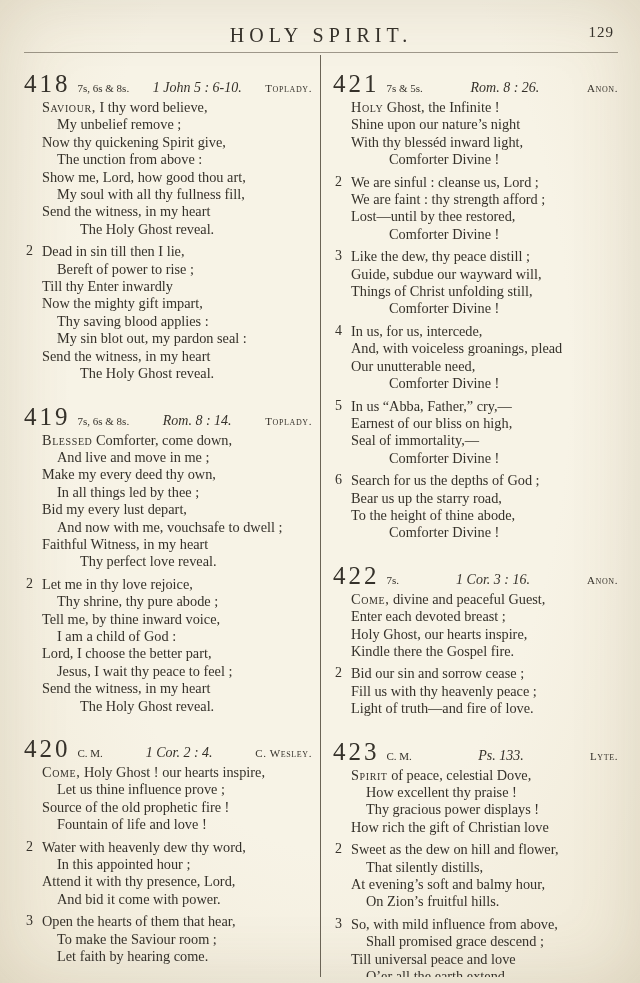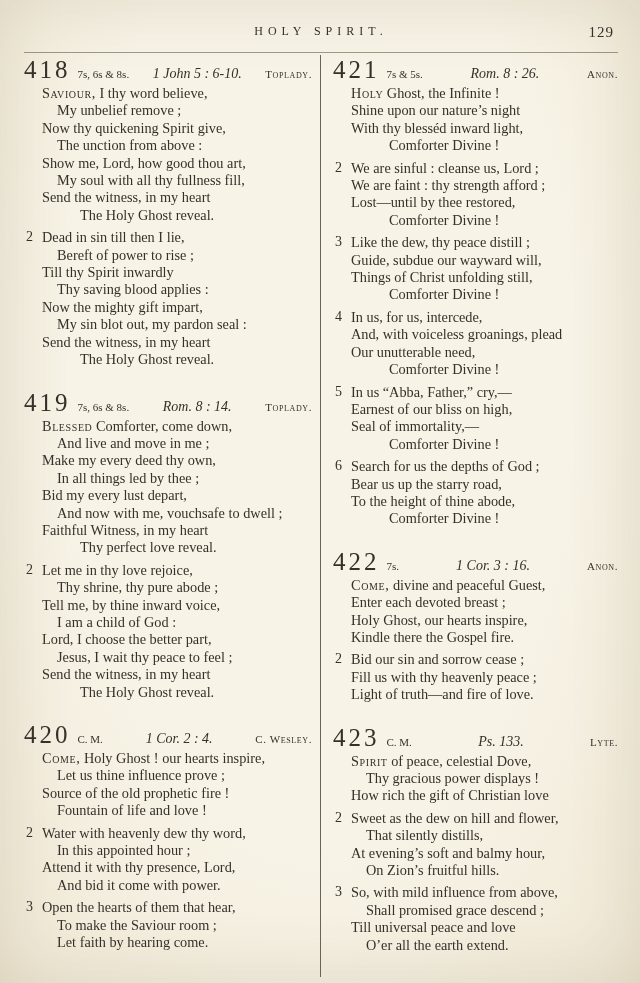--- a/index.html
+++ b/index.html
@@ -9,33 +9,33 @@
   .page {
     width:640px; height:983px; overflow:hidden;
     background: radial-gradient(ellipse at 50% 38%, #f7f3e6 55%, #efe8d5 100%);
     box-shadow: inset 0 0 70px rgba(115,95,55,.16);
     color:#35312a;
     padding:16px 22px 0 24px;
   }
   .running-head { position:relative; height:34px; }
   .head-title {
     position:absolute; left:0; right:0; top:8px;
-    text-align:center; font-size:12px; font-weight:normal;
+    text-align:center; font-size:20px; font-weight:normal;
     letter-spacing:5px;
   }
   .page-num { position:absolute; right:4px; top:8px; font-size:15px; letter-spacing:1px; }
   .head-rule { border-top:1px solid rgba(70,62,48,.5); margin-top:2px; }
   .columns { display:flex; height:924px; overflow:hidden; padding-top:2px; }
   .column { width:296px; overflow:hidden; }
   .col-left { padding-right:8px; }
   .col-right { padding-left:12px; width:297px; }
   .col-divider { width:1px; background:#6b6456; }
 
   .hymn { margin-top:21px; }
-  .hymn:first-child { margin-top:2px; }
+  .hymn:first-child { margin-top:16px; }
   .hymn-head { display:flex; align-items:baseline; margin-bottom:3px; }
   .hymn-number { font-size:25px; line-height:1; letter-spacing:3px; }
   .hymn-meter { font-size:11px; margin-left:7px; white-space:nowrap; }
   .hymn-scripture { flex:1; text-align:center; font-style:italic; font-size:14px; white-space:nowrap; padding:0 4px; }
   .hymn-author { font-size:11px; font-variant:small-caps; letter-spacing:.6px; white-space:nowrap; }
 
   .verse { position:relative; padding-left:18px; margin-bottom:5px; }
   .verse-num { position:absolute; left:2px; top:0; font-size:14px; }
   .line { font-size:14.3px; line-height:17.4px; white-space:nowrap; }
   .line.i1 { padding-left:15px; }
@@ -67,23 +67,23 @@
             <div class="line i1">The unction from above :</div>
             <div class="line">Show me, Lord, how good thou art,</div>
             <div class="line i1">My soul with all thy fullness fill,</div>
             <div class="line">Send the witness, in my heart</div>
             <div class="line i2">The Holy Ghost reveal.</div>
           </div>
           <div class="verse">
             <span class="verse-num">2</span>
             <div class="line">Dead in sin till then I lie,</div>
             <div class="line i1">Bereft of power to rise ;</div>
-            <div class="line">Till thy Spirit inwardly</div>
+            <div class="line">Till thy Enter inwardly</div>
+            <div class="line">Now the mighty gift impart,</div>
             <div class="line i1">Thy saving blood applies :</div>
-            <div class="line">Now the mighty gift impart,</div>
             <div class="line i1">My sin blot out, my pardon seal :</div>
             <div class="line">Send the witness, in my heart</div>
             <div class="line i2">The Holy Ghost reveal.</div>
           </div>
         </article>
         <article class="hymn">
           <div class="hymn-head">
             <span class="hymn-number">419</span>
             <span class="hymn-meter">7s, 6s &amp; 8s.</span>
             <span class="hymn-scripture">Rom. 8 : 14.</span>
@@ -212,20 +212,21 @@
         </article>
         <article class="hymn">
           <div class="hymn-head">
             <span class="hymn-number">423</span>
             <span class="hymn-meter">C. M.</span>
             <span class="hymn-scripture">Ps. 133.</span>
             <span class="hymn-author">Lyte.</span>
           </div>
           <div class="verse">
             <div class="line lead-line"><span class="lead">Spirit</span> of peace, celestial Dove,</div>
+            <div class="line i1">How excellent thy praise !</div>
             <div class="line i1">Thy gracious power displays !</div>
             <div class="line">How rich the gift of Christian love</div>
           </div>
           <div class="verse">
             <span class="verse-num">2</span>
             <div class="line">Sweet as the dew on hill and flower,</div>
             <div class="line i1">That silently distills,</div>
             <div class="line">At evening’s soft and balmy hour,</div>
             <div class="line i1">On Zion’s fruitful hills.</div>
           </div>

